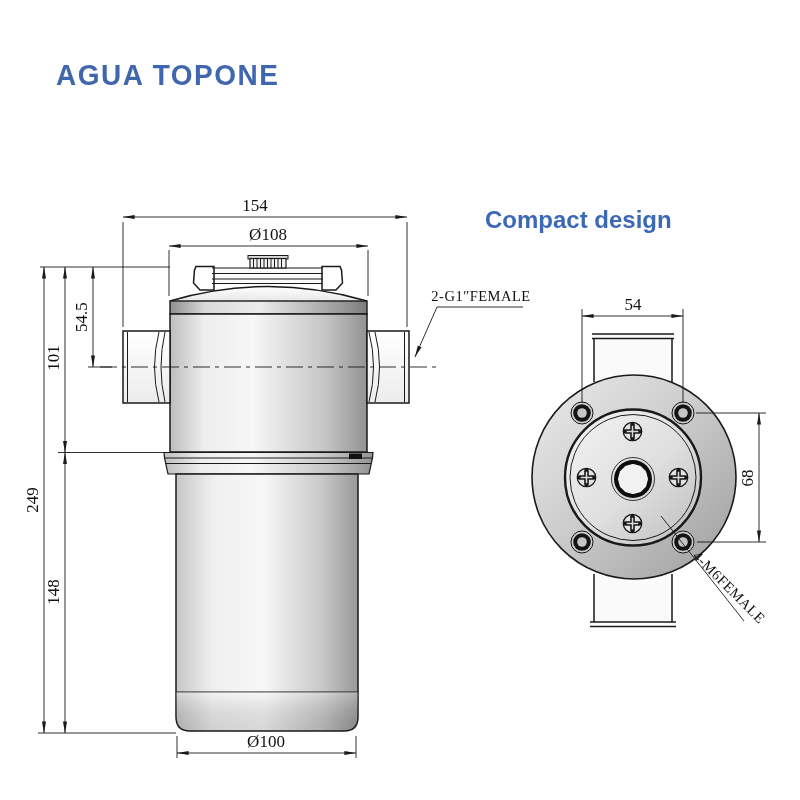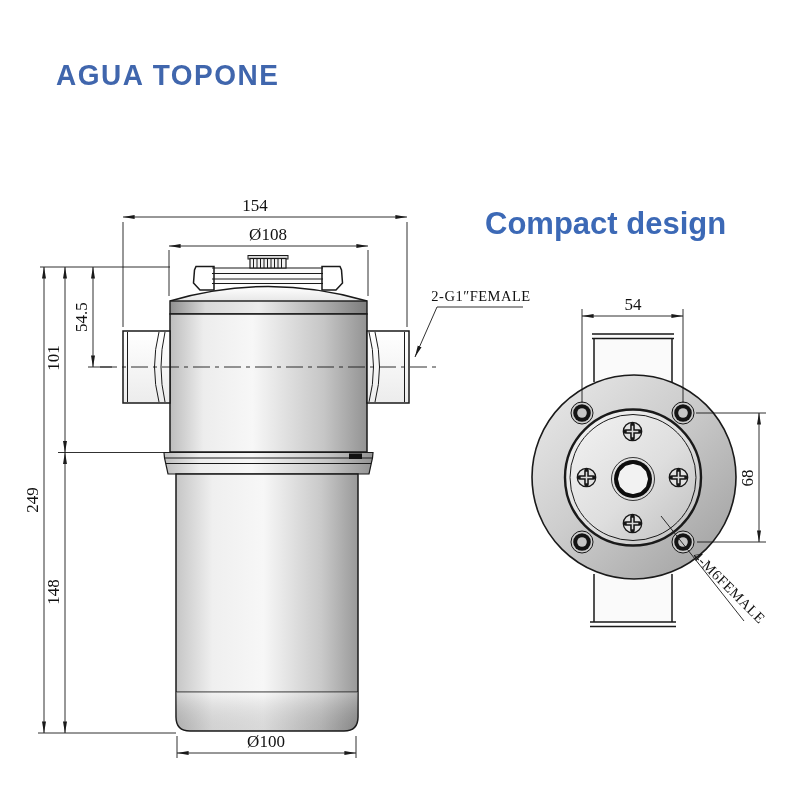--- a/index.html
+++ b/index.html
@@ -1,20 +1,20 @@
 <!DOCTYPE html>
 <html><head>
 <meta charset="utf-8">
 <style>
   html,body{margin:0;padding:0;background:#ffffff;}
   #stage{position:relative;width:800px;height:800px;background:#ffffff;overflow:hidden;
          font-family:"Liberation Sans",sans-serif;text-align:center;}
   #logo{position:absolute;left:56px;top:60px;font-weight:800;font-size:28px;
         letter-spacing:1.5px;transform:scaleY(1.04);}
-  #heading{position:absolute;left:485px;top:206px;font-weight:800;font-size:31px;
+  #heading{position:absolute;left:485px;top:206px;font-weight:800;font-size:24px;
            letter-spacing:0px;}
   svg{position:absolute;left:0;top:0;}
   .oline{stroke:#1a1a1a;stroke-width:1.5;fill:none;}
   .tline{stroke:#1a1a1a;stroke-width:1;fill:none;}
   .dim{stroke:#1a1a1a;stroke-width:0.9;fill:none;}
   .ext{stroke:#1a1a1a;stroke-width:0.9;fill:none;}
   .dim-text{font-family:"Liberation Serif","DejaVu Serif",serif;font-size:17px;fill:#111;}
   .callout-text{font-family:"Liberation Serif","DejaVu Serif",serif;font-size:14.5px;fill:#111;letter-spacing:0.5px;}
 </style>
 </head>

